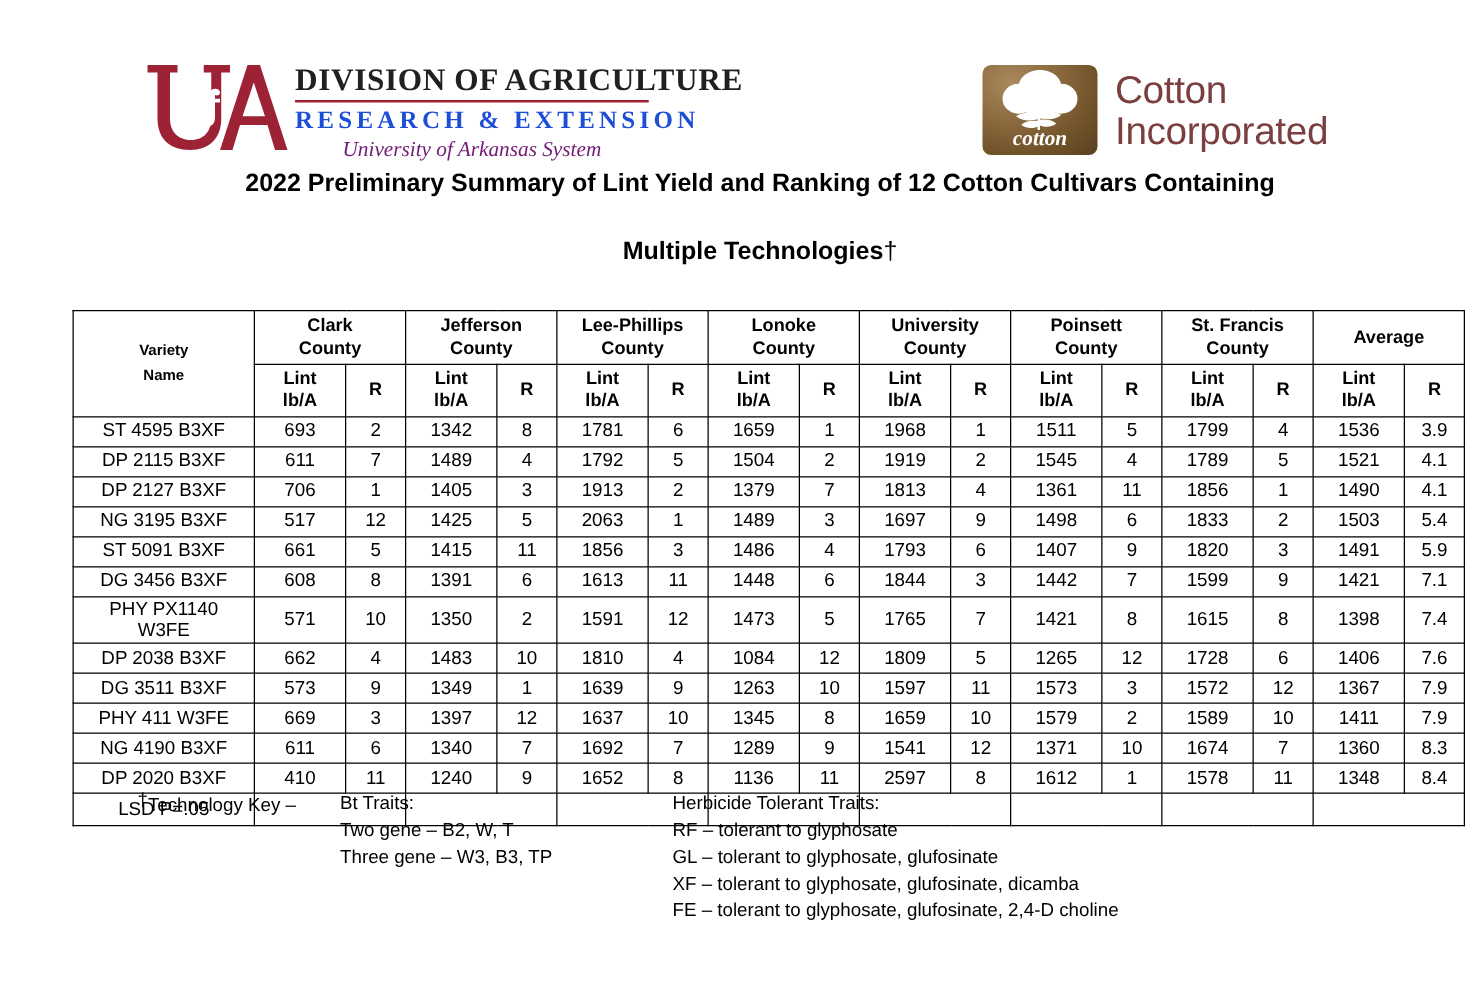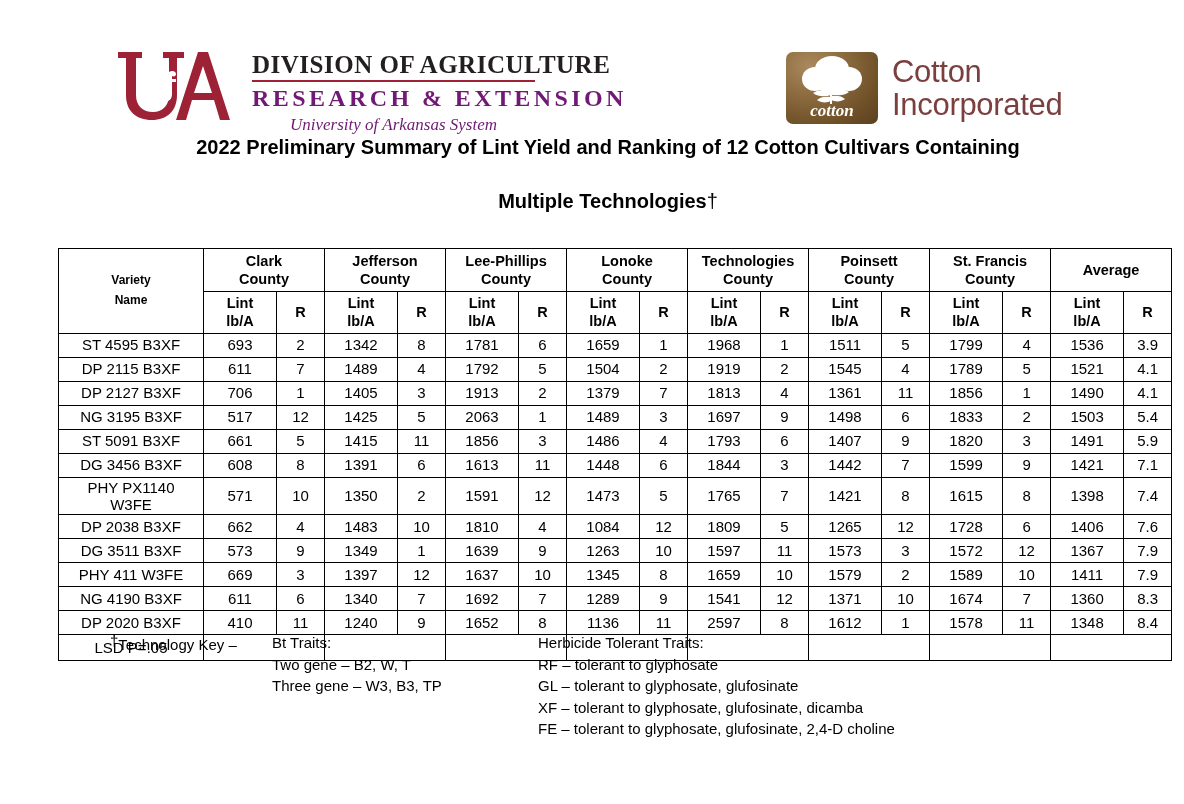--- a/index.html
+++ b/index.html
@@ -32,44 +32,44 @@
     align-items: flex-start;
   }
   .uofa-mark {
     position: relative;
     width: 120px;
     height: 78px;
     flex: 0 0 auto;
   }
   .uofa-mark svg { display: block; }
   .uofa-textblock {
-    margin-left: 20px;
+    margin-left: 4px;
     padding-top: 4px;
   }
   .uofa-line1 {
     font-family: "Liberation Serif", serif;
     font-weight: bold;
     font-size: 25px;
     letter-spacing: 0.5px;
     color: #231f20;
     line-height: 1.05;
     white-space: nowrap;
   }
   .uofa-rule {
     height: 2px;
     background: #9d2235;
     margin: 2px 0 3px 0;
     width: 283px;
   }
   .uofa-line2 {
     font-family: "Liberation Serif", serif;
     font-weight: bold;
-    font-size: 24px;
+    font-size: 20px;
     letter-spacing: 3.4px;
-    color: #701a75;
+    color: #1d4ed8;
     line-height: 1.1;
     white-space: nowrap;
   }
   .uofa-line3 {
     font-family: "Liberation Serif", serif;
     font-style: italic;
     font-size: 17px;
     color: #701a75;
     text-align: center;
     width: 283px;
@@ -325,21 +325,21 @@
         </th>
         <th class="county" colspan="2">
           <div>Lee-Phillips</div>
           <div>County</div>
         </th>
         <th class="county" colspan="2">
           <div>Lonoke</div>
           <div>County</div>
         </th>
         <th class="county" colspan="2">
-          <div>Technologies</div>
+          <div>University</div>
           <div>County</div>
         </th>
         <th class="county" colspan="2">
           <div>Poinsett</div>
           <div>County</div>
         </th>
         <th class="county" colspan="2">
           <div>St. Francis</div>
           <div>County</div>
         </th>

